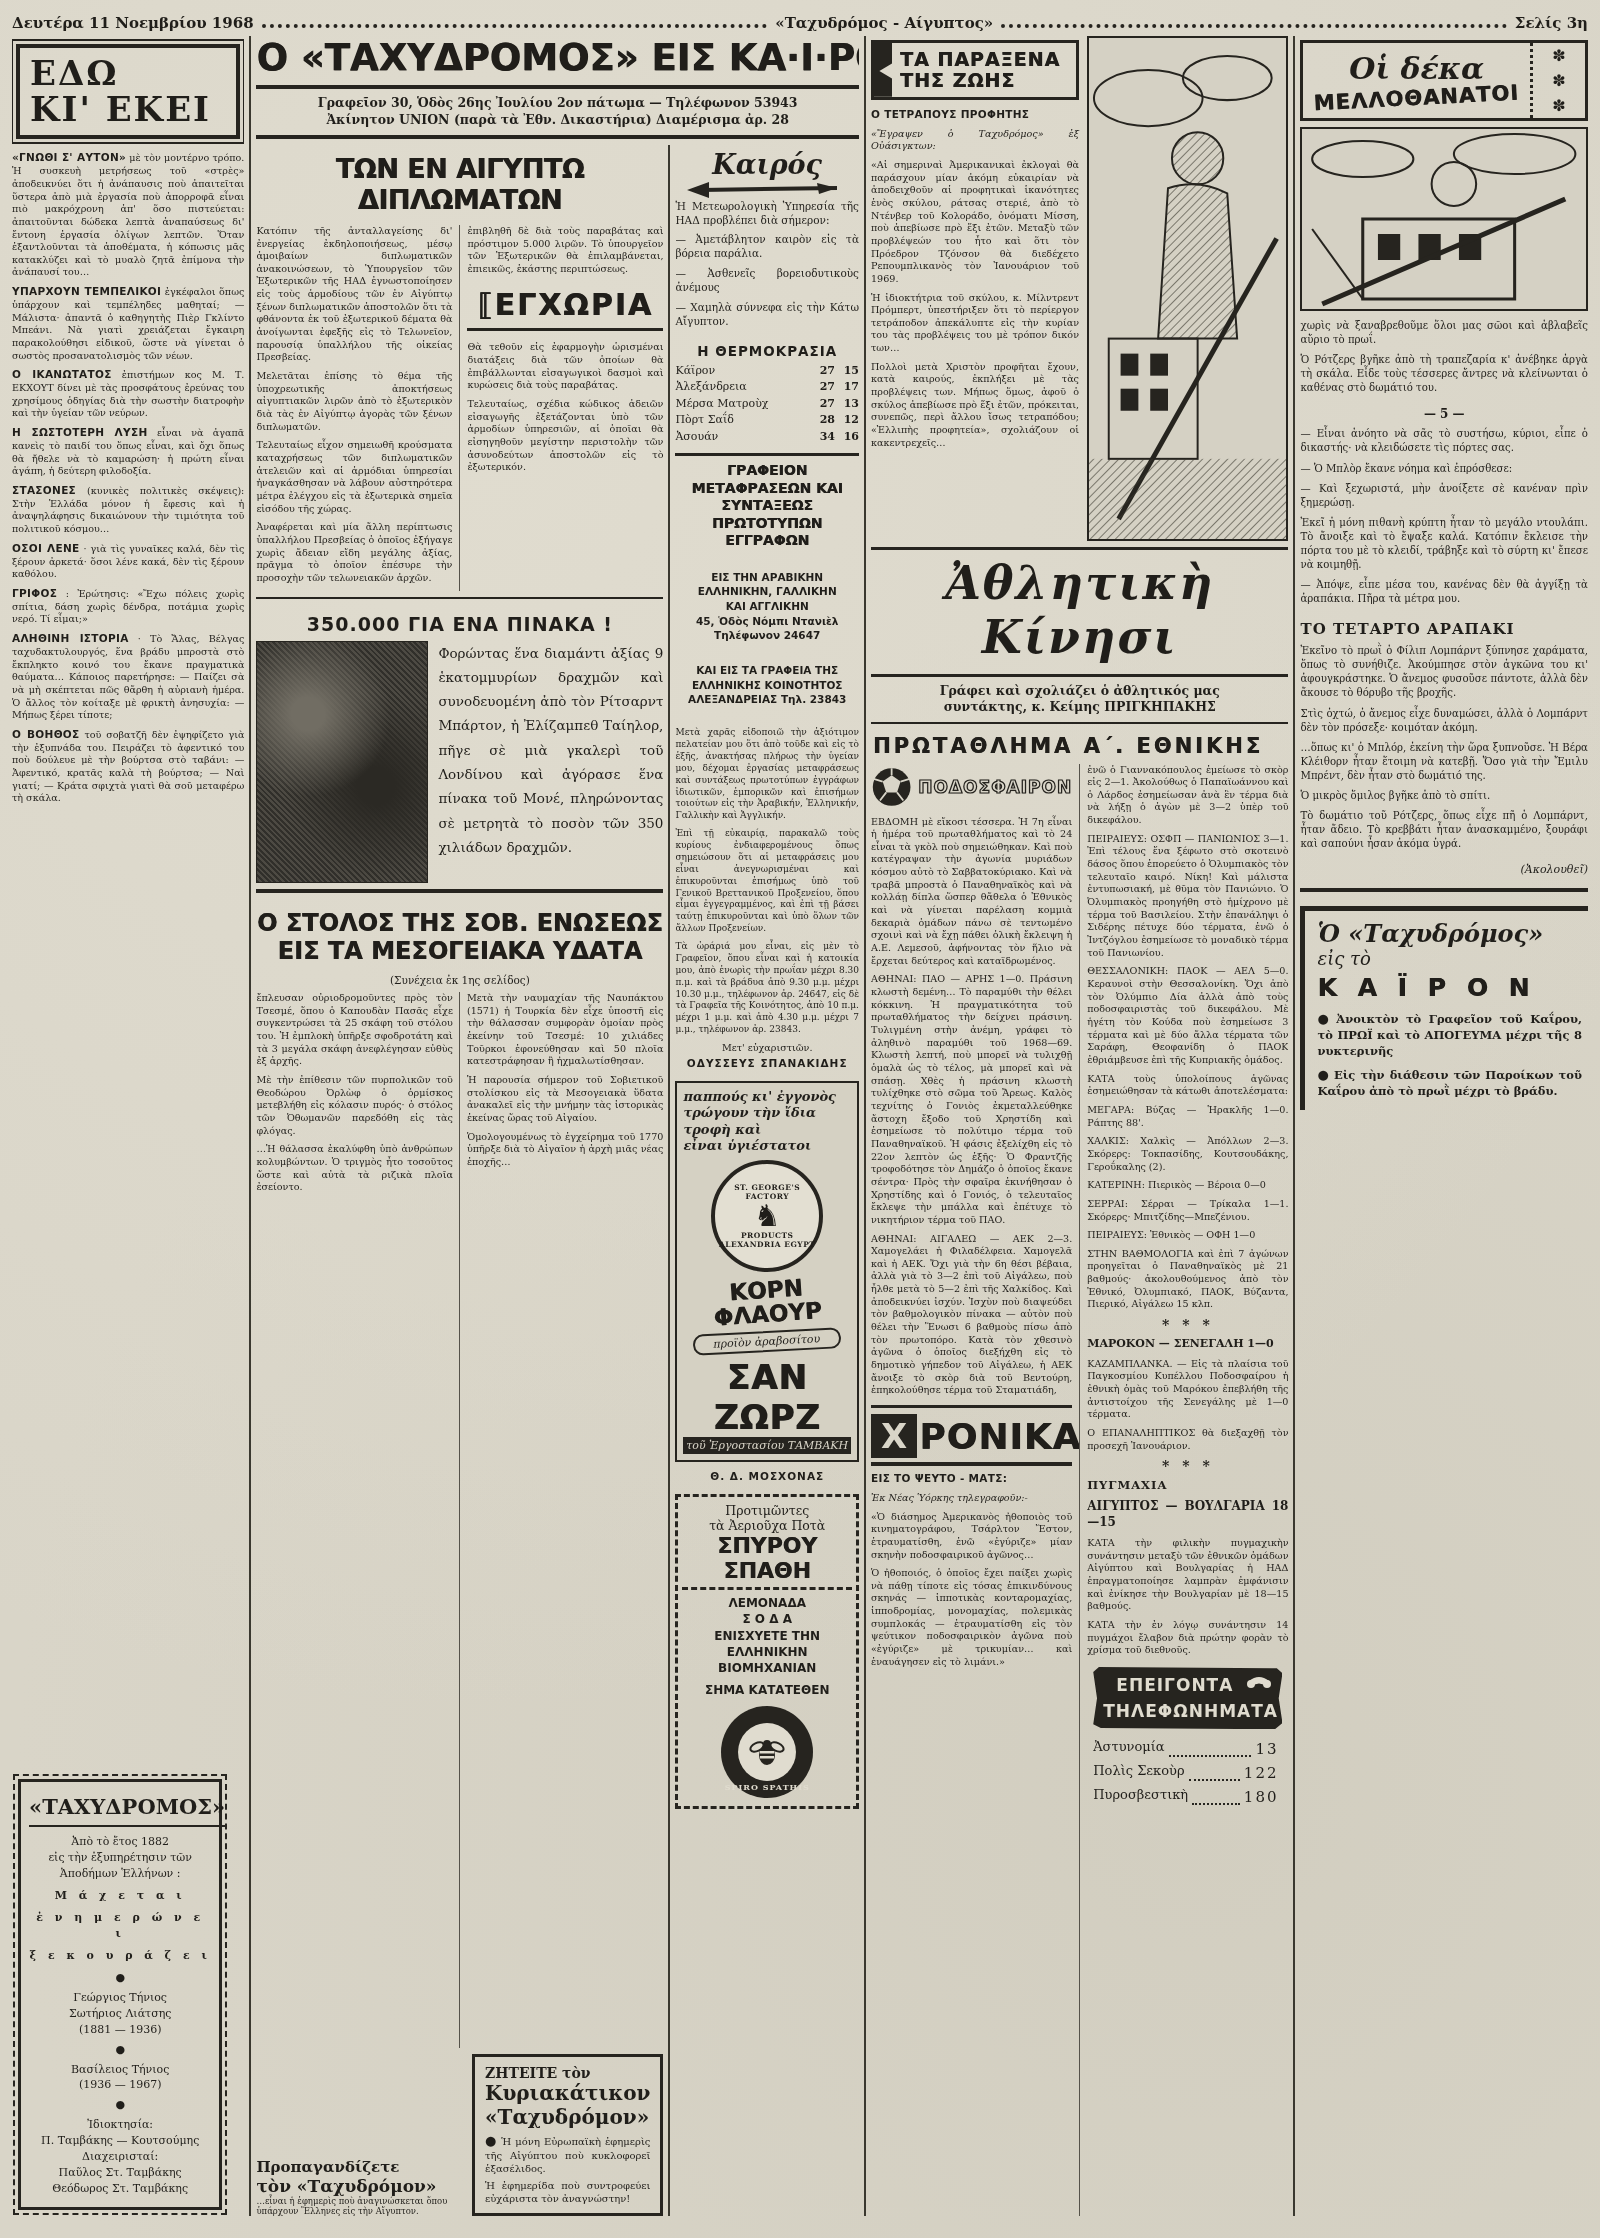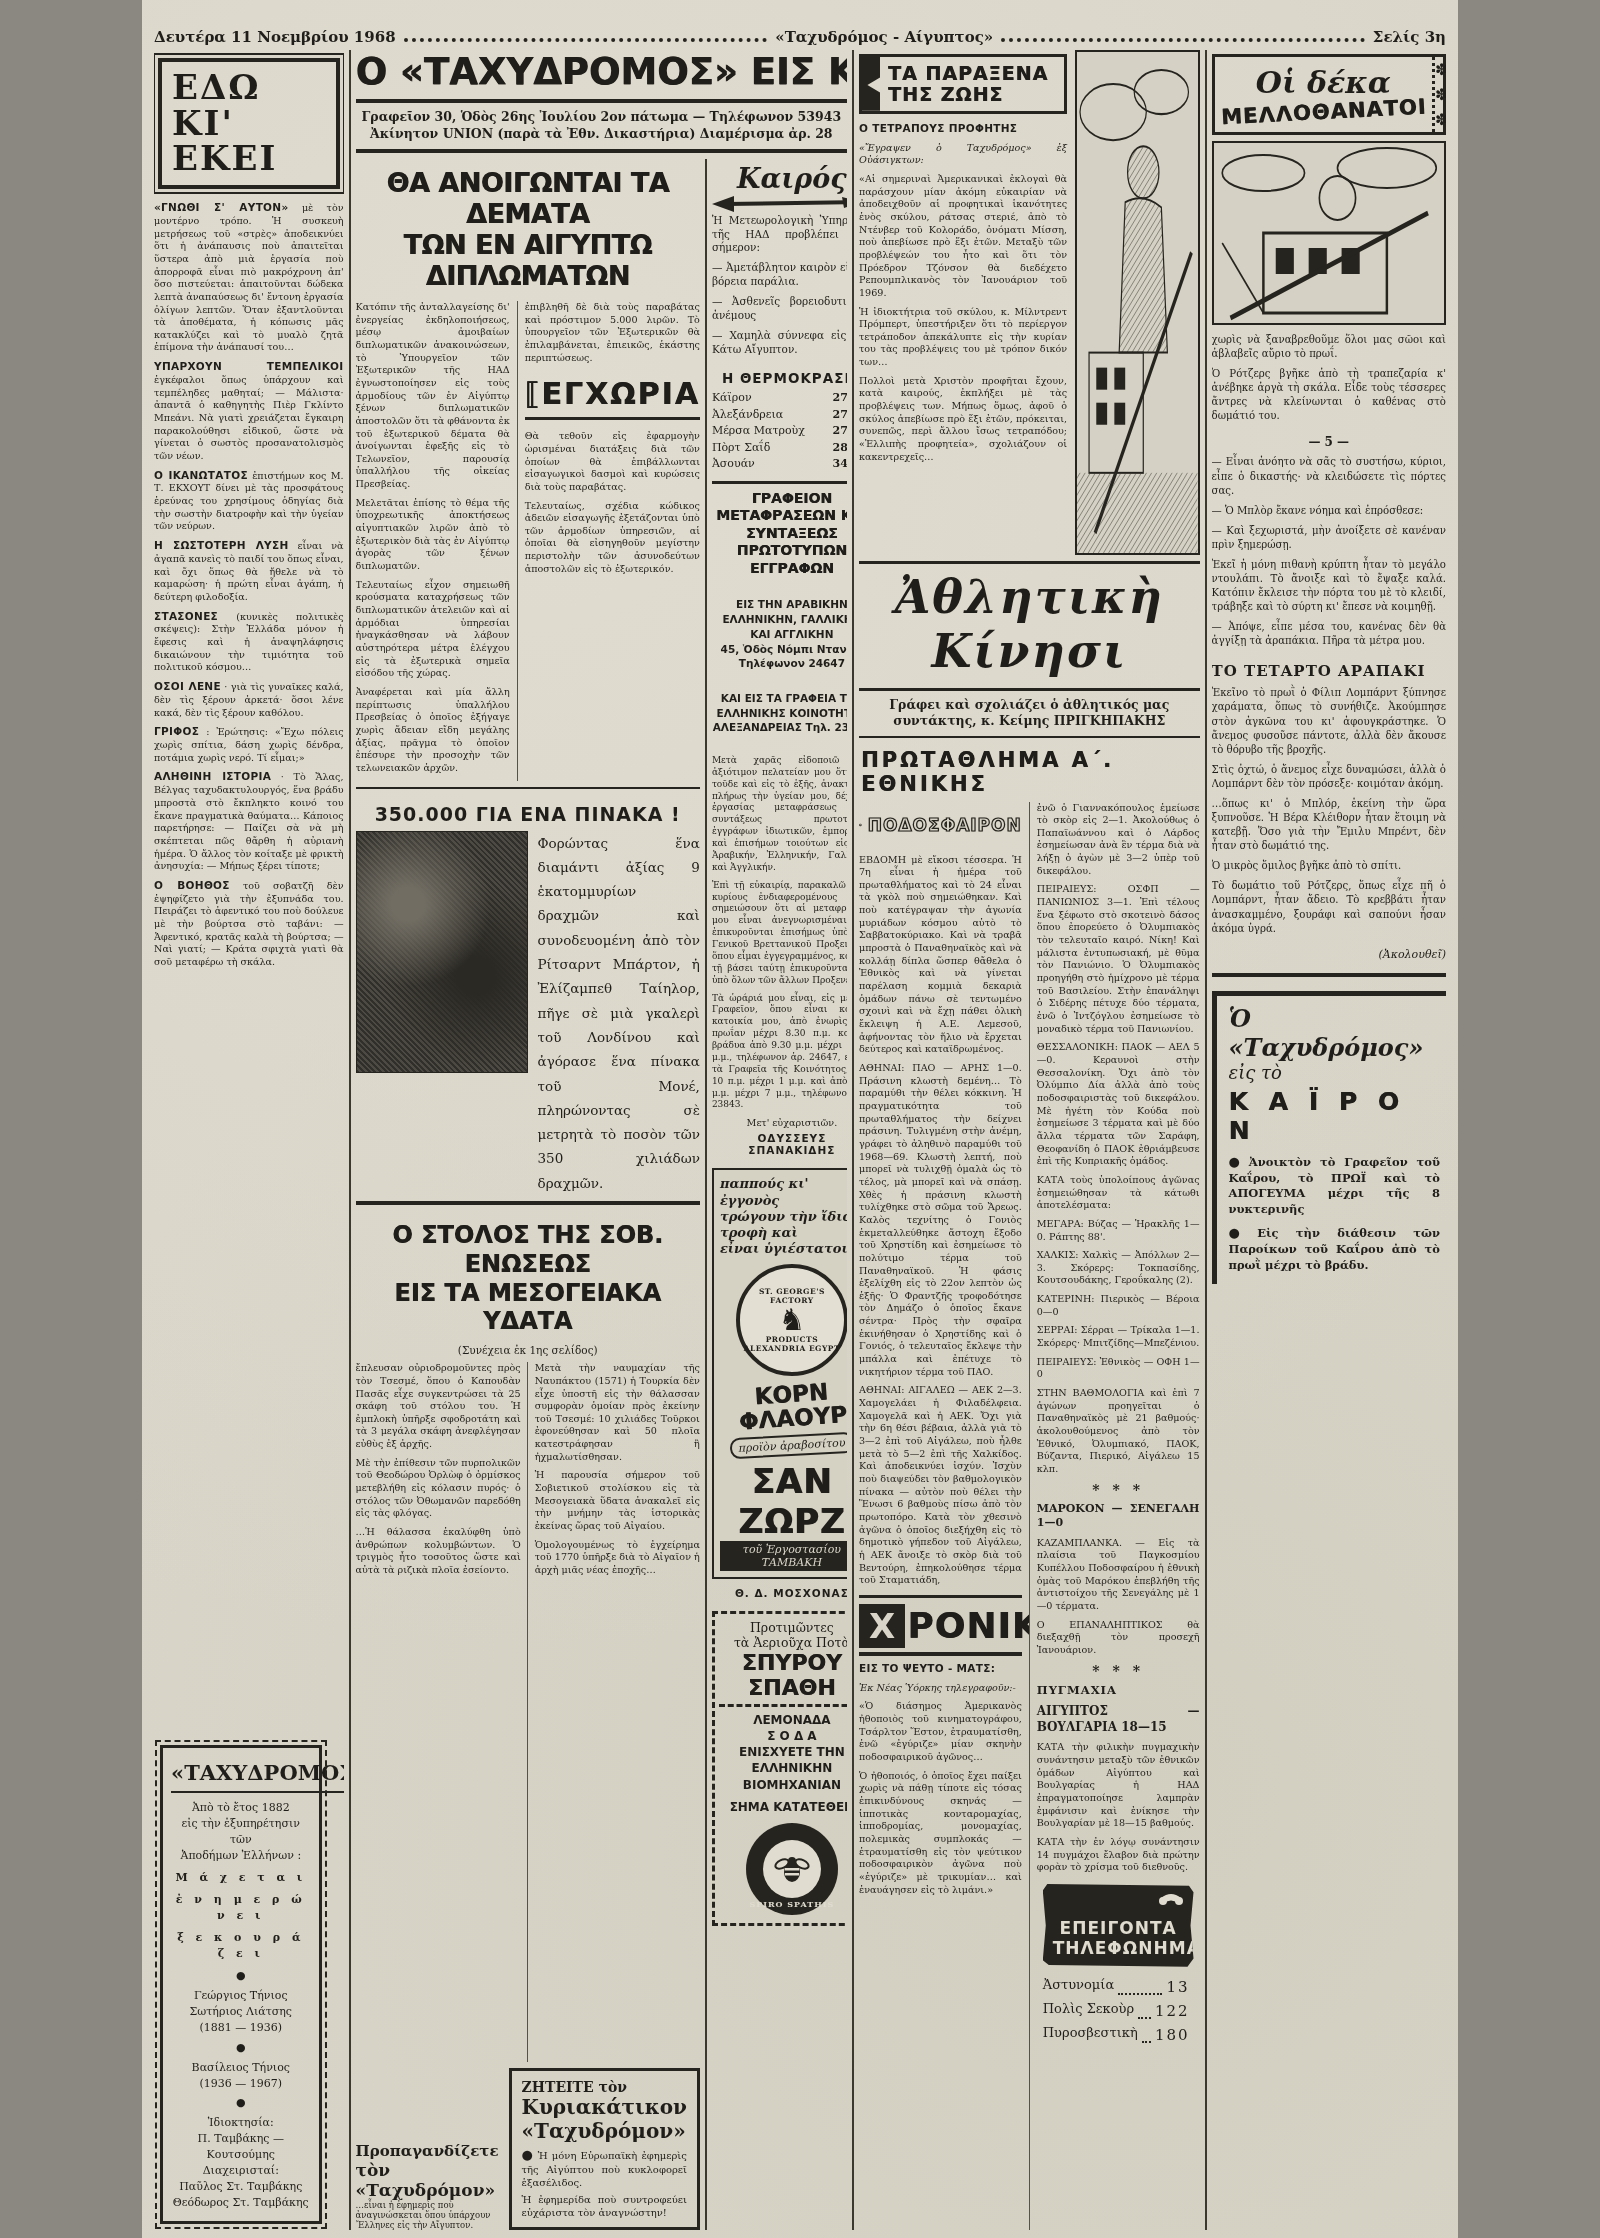--- a/index.html
+++ b/index.html
@@ -1,20 +1,20 @@
 <!DOCTYPE html>
 <html><head>
 <meta charset="utf-8">
 <style>
   html,body{margin:0;padding:0;background:#8a8880;}
-  .page{position:relative;width:1316px;height:2238px;margin:0 auto;background:#d9d5c8;
+  .page{position:relative;width:1600px;height:2238px;margin:0 auto;background:#d9d5c8;
     background-image:radial-gradient(circle at 30% 20%, #e0dccf 0%, transparent 60%),
                      radial-gradient(circle at 75% 80%, #d2cec0 0%, transparent 55%);
     color:#201e1a;font-family:"DejaVu Serif", serif;overflow:hidden;box-sizing:border-box;
-    padding:16px 12px;}
+    padding:2px 12px;}
   .pagehead{display:flex;align-items:flex-end;gap:8px;font-size:15px;font-weight:bold;height:30px;margin-bottom:4px;}
   .pagehead .leader{flex:1;border-bottom:4px dotted #26241f;margin-bottom:4px;}
   .cols{display:flex;align-items:stretch;height:2180px;}
   .vr{width:0;border-left:2px solid #3a382f;margin:0 5px;}
   section{overflow:hidden;}
   p{margin:0 0 6px 0;text-align:justify;font-size:9.6px;line-height:1.32;}
   .small{font-size:9.6px;}
   b.lead{font-family:"DejaVu Sans",sans-serif;font-size:10.5px;letter-spacing:.3px;}
   .rule{border-top:2px solid #26241f;margin:6px 0;}
   .rule.thick{border-top:4px solid #26241f;}
@@ -209,21 +209,20 @@
       <div class="rule thick"></div>
       <div class="cairo-addr">
         <div>Γραφεῖον 30, Ὁδὸς 26ης Ἰουλίου 2ον πάτωμα — Τηλέφωνον 53943</div>
         <div>Ἀκίνητον UNION (παρὰ τὰ Ἐθν. Δικαστήρια) Διαμέρισμα ἀρ. 28</div>
       </div>
       <div class="rule thick"></div>
 
       <div class="bodyB">
         <div class="artwrap">
           <div class="bigheadline">
-            <div>ΘΑ ΑΝΟΙΓΩΝΤΑΙ ΤΑ ΔΕΜΑΤΑ</div>
             <div>ΤΩΝ ΕΝ ΑΙΓΥΠΤΩ ΔΙΠΛΩΜΑΤΩΝ</div>
           </div>
           <div class="artcols">
             <div class="artcol" style="padding-right:7px;border-right:1px solid #55524a;">
 
             <p>Κατόπιν τῆς ἀνταλλαγείσης δι' ἐνεργείας ἐκδηλοποιήσεως, μέσῳ ἀμοιβαίων διπλωματικῶν ἀνακοινώσεων, τὸ Ὑπουργεῖον τῶν Ἐξωτερικῶν τῆς ΗΑΔ ἐγνωστοποίησεν εἰς τοὺς ἁρμοδίους τῶν ἐν Αἰγύπτῳ ξένων διπλωματικῶν ἀποστολῶν ὅτι τὰ φθάνοντα ἐκ τοῦ ἐξωτερικοῦ δέματα θὰ ἀνοίγωνται ἐφεξῆς εἰς τὸ Τελωνεῖον, παρουσίᾳ ὑπαλλήλου τῆς οἰκείας Πρεσβείας.</p>
                 <p>Μελετᾶται ἐπίσης τὸ θέμα τῆς ὑποχρεωτικῆς ἀποκτήσεως αἰγυπτιακῶν λιρῶν ἀπὸ τὸ ἐξωτερικὸν διὰ τὰς ἐν Αἰγύπτῳ ἀγορὰς τῶν ξένων διπλωματῶν.</p>
                 <p>Τελευταίως εἶχον σημειωθῆ κρούσματα καταχρήσεως τῶν διπλωματικῶν ἀτελειῶν καὶ αἱ ἁρμόδιαι ὑπηρεσίαι ἠναγκάσθησαν νὰ λάβουν αὐστηρότερα μέτρα ἐλέγχου εἰς τὰ ἐξωτερικὰ σημεῖα εἰσόδου τῆς χώρας.</p>
                 <p>Ἀναφέρεται καὶ μία ἄλλη περίπτωσις ὑπαλλήλου Πρεσβείας ὁ ὁποῖος ἐξήγαγε χωρὶς ἄδειαν εἴδη μεγάλης ἀξίας, πρᾶγμα τὸ ὁποῖον ἐπέσυρε τὴν προσοχὴν τῶν τελωνειακῶν ἀρχῶν.</p>
               </div>

